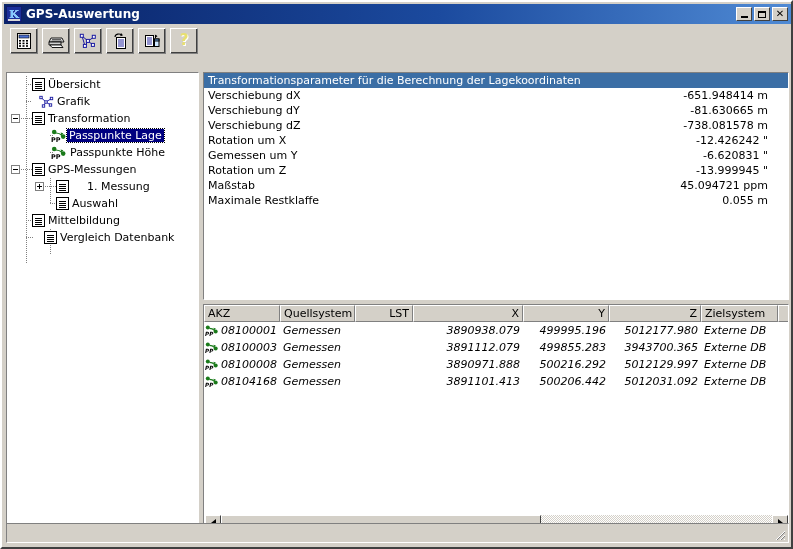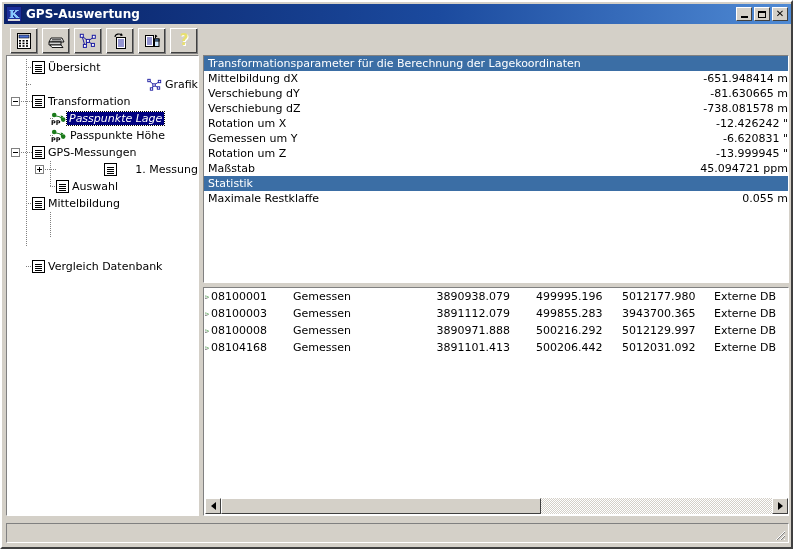--- a/index.html
+++ b/index.html
@@ -69,42 +69,42 @@
     border-left:1px solid #ffffff;border-top:1px solid #ffffff;
     border-right:1px solid #808080;border-bottom:1px solid #808080;
     box-shadow:inset -1px -1px 0 #404040;
     box-sizing:border-box;
     display:flex;align-items:center;justify-content:center;
     position:relative;
   }
 
   
   .client{
-    position:absolute;left:4px;top:53px;width:783px;height:461px;
+    position:absolute;left:4px;top:70px;width:783px;height:461px;
   }
 
   
   .tree-panel{
     position:absolute;left:0px;top:0px;width:193px;height:461px;
     background:#ffffff;
     border-left:1px solid #808080;border-top:1px solid #808080;
     border-right:1px solid #ffffff;border-bottom:1px solid #ffffff;
     box-sizing:border-box;
     overflow:hidden;
     padding-top:3px;
   }
   .tnode{
     position:relative;height:17px;display:flex;align-items:center;
     white-space:nowrap;
   }
   .tlabel{font-size:11px;color:#000;padding-left:3px;}
   .tlabel.sel{
     background:#000080;color:#ffffff;
     outline:1px dotted #000;
-    padding-left:2px;padding-right:2px;font-style:italic;
+    padding-left:2px;padding-right:2px;
   }
   
   .vline{
     position:absolute;width:1px;top:0;bottom:0;
     background-image:linear-gradient(to bottom,#808080 1px,transparent 1px);
     background-size:1px 2px;
   }
   .hline{
     position:absolute;height:1px;
     background-image:linear-gradient(to right,#808080 1px,transparent 1px);
@@ -141,21 +141,21 @@
   }
   .p-head{
     background:#3b6ea5;color:#ffffff;height:15px;line-height:15px;
     padding-left:4px;font-size:11px;white-space:nowrap;
   }
   .p-row{
     height:15px;line-height:15px;font-size:11px;color:#000;
     display:flex;white-space:nowrap;
   }
   .p-row .lbl{padding-left:4px;}
-  .p-row .val{margin-left:auto;padding-right:0;}
+  .p-row .val{margin-left:auto;padding-right:20px;}
 
   .table-panel{
     position:absolute;left:197px;top:232px;width:586px;height:229px;
     background:#ffffff;
     border-left:1px solid #808080;border-top:1px solid #808080;
     border-right:1px solid #ffffff;border-bottom:1px solid #ffffff;
     box-sizing:border-box;overflow:hidden;
   }
   .thead{display:flex;height:17px;background:#d4d0c8;}
   .th{
@@ -163,21 +163,21 @@
     border-left:1px solid #ffffff;border-top:1px solid #ffffff;
     border-right:1px solid #808080;border-bottom:1px solid #808080;
     box-sizing:border-box;overflow:hidden;white-space:nowrap;
     padding:0 3px;flex:0 0 auto;
   }
   .th.right{text-align:right;}
   .trow{display:flex;height:17px;align-items:center;}
   .td{
     font-size:11px;color:#000;height:17px;line-height:17px;
     box-sizing:border-box;overflow:hidden;white-space:nowrap;
-    padding:0 13px;flex:0 0 auto;
+    padding:0 3px;flex:0 0 auto;font-style:italic;
   }
   .td.right{text-align:right;}
   .td.icon{display:flex;align-items:center;padding-left:1px;}
 
   
   .hscroll{
     position:absolute;left:1px;bottom:1px;width:583px;height:16px;
     display:flex;background:#d4d0c8;
   }
   .sb-arrow{
@@ -341,21 +341,21 @@
         <div class="hline" style="left:19px;top:8px;width:7px;"></div>
         <div class="ic-doc">
             <i style="top:3px"></i>
             <i style="top:5px"></i>
             <i style="top:7px"></i>
             <i style="top:9px"></i>
           </div>
         <div class="tlabel">Übersicht</div>
       </div>
 
-      <div class="tnode" style="padding-left:32px;justify-content:flex-end;">
+      <div class="tnode" style="padding-left:32px;">
         <div class="hline" style="left:19px;top:8px;width:6px;"></div>
         <svg class="ic-graph" width="15" height="13" viewBox="0 0 15 13">
           <g stroke="#1a1aa0" stroke-width="0.9" fill="none">
             <line x1="2" y1="2.5" x2="7" y2="7"></line>
               <line x1="7" y1="7" x2="12.5" y2="3.5"></line>
             <line x1="7" y1="7" x2="4.5" y2="11"></line>
               <line x1="7" y1="7" x2="11.5" y2="10"></line>
           </g>
           <g fill="#ffffff" stroke="#1a1aa0" stroke-width="0.9">
             <rect x="0.8" y="1.3" width="2.4" height="2.4"></rect>
@@ -413,21 +413,21 @@
         <div class="hline" style="left:14px;top:8px;width:12px;"></div>
         <div class="ic-doc">
             <i style="top:3px"></i>
             <i style="top:5px"></i>
             <i style="top:7px"></i>
             <i style="top:9px"></i>
           </div>
         <div class="tlabel">GPS-Messungen</div>
       </div>
 
-      <div class="tnode" style="padding-left:49px;justify-content:flex-end;">
+      <div class="tnode" style="padding-left:49px;">
         <div class="pmbox" style="left:28px;top:4px;">
           <div class="h"></div>
           <div class="v"></div>
         </div>
         <div class="hline" style="left:38px;top:8px;width:12px;"></div>
         <div class="ic-doc">
             <i style="top:3px"></i>
             <i style="top:5px"></i>
             <i style="top:7px"></i>
             <i style="top:9px"></i>
@@ -450,38 +450,38 @@
         <div class="hline" style="left:19px;top:8px;width:7px;"></div>
         <div class="ic-doc">
             <i style="top:3px"></i>
             <i style="top:5px"></i>
             <i style="top:7px"></i>
             <i style="top:9px"></i>
           </div>
         <div class="tlabel">Mittelbildung</div>
       </div>
 
-      <div class="tnode" style="padding-left:25px;margin-top:46px;">
+      <div class="tnode" style="padding-left:37px;">
         <div class="hline" style="left:19px;top:8px;width:7px;"></div>
         <div class="ic-doc">
             <i style="top:3px"></i>
             <i style="top:5px"></i>
             <i style="top:7px"></i>
             <i style="top:9px"></i>
           </div>
         <div class="tlabel">Vergleich Datenbank</div>
       </div>
     </div>
 
     <div class="param-panel">
 
       <div class="p-head">Transformationsparameter für die Berechnung der Lagekoordinaten</div>
 
       <div class="p-row">
-        <span class="lbl">Mittelbildung dX</span>
+        <span class="lbl">Verschiebung dX</span>
         <span class="val">-651.948414 m</span>
       </div>
       <div class="p-row">
         <span class="lbl">Verschiebung dY</span>
         <span class="val">-81.630665 m</span>
       </div>
       <div class="p-row">
         <span class="lbl">Verschiebung dZ</span>
         <span class="val">-738.081578 m</span>
       </div>
@@ -495,30 +495,40 @@
       </div>
       <div class="p-row">
         <span class="lbl">Rotation um Z</span>
         <span class="val">-13.999945 "</span>
       </div>
       <div class="p-row">
         <span class="lbl">Maßstab</span>
         <span class="val">45.094721 ppm</span>
       </div>
 
-      <div class="p-head">Statistik</div>
 
       <div class="p-row">
         <span class="lbl">Maximale Restklaffe</span>
         <span class="val">0.055 m</span>
       </div>
     </div>
 
     <div class="table-panel">
 
+      <div class="thead">
+        <div class="th" style="width:76px">AKZ</div>
+        <div class="th" style="width:75px">Quellsystem</div>
+        <div class="th right" style="width:58px">LST</div>
+        <div class="th right" style="width:110px">X</div>
+        <div class="th right" style="width:86px">Y</div>
+        <div class="th right" style="width:92px">Z</div>
+        <div class="th" style="width:77px">Zielsystem</div>
+        <div class="th right" style="width:55px">LST</div>
+
+      </div>
 
       <div class="trow">
         <div class="td icon" style="width:76px">
           <svg width="15" height="14" viewBox="0 0 16 14">
             <circle cx="3.2" cy="3" r="2.3" fill="#1a7a1a"></circle>
               <circle cx="12.2" cy="7.6" r="2.3" fill="#1a7a1a"></circle>
             <path d="M5 4 C8 4 9.5 5 11 6.6" stroke="#1a7a1a" stroke-width="1.2" fill="none"></path>
             <path d="M9.6 3.4 L12.4 4.2 L10.4 6.4 Z" fill="#1a7a1a"></path>
             <text x="0" y="13" font-family="DejaVu Sans, sans-serif" font-size="6.5" font-weight="bold" fill="#000">PP</text>
           </svg>

